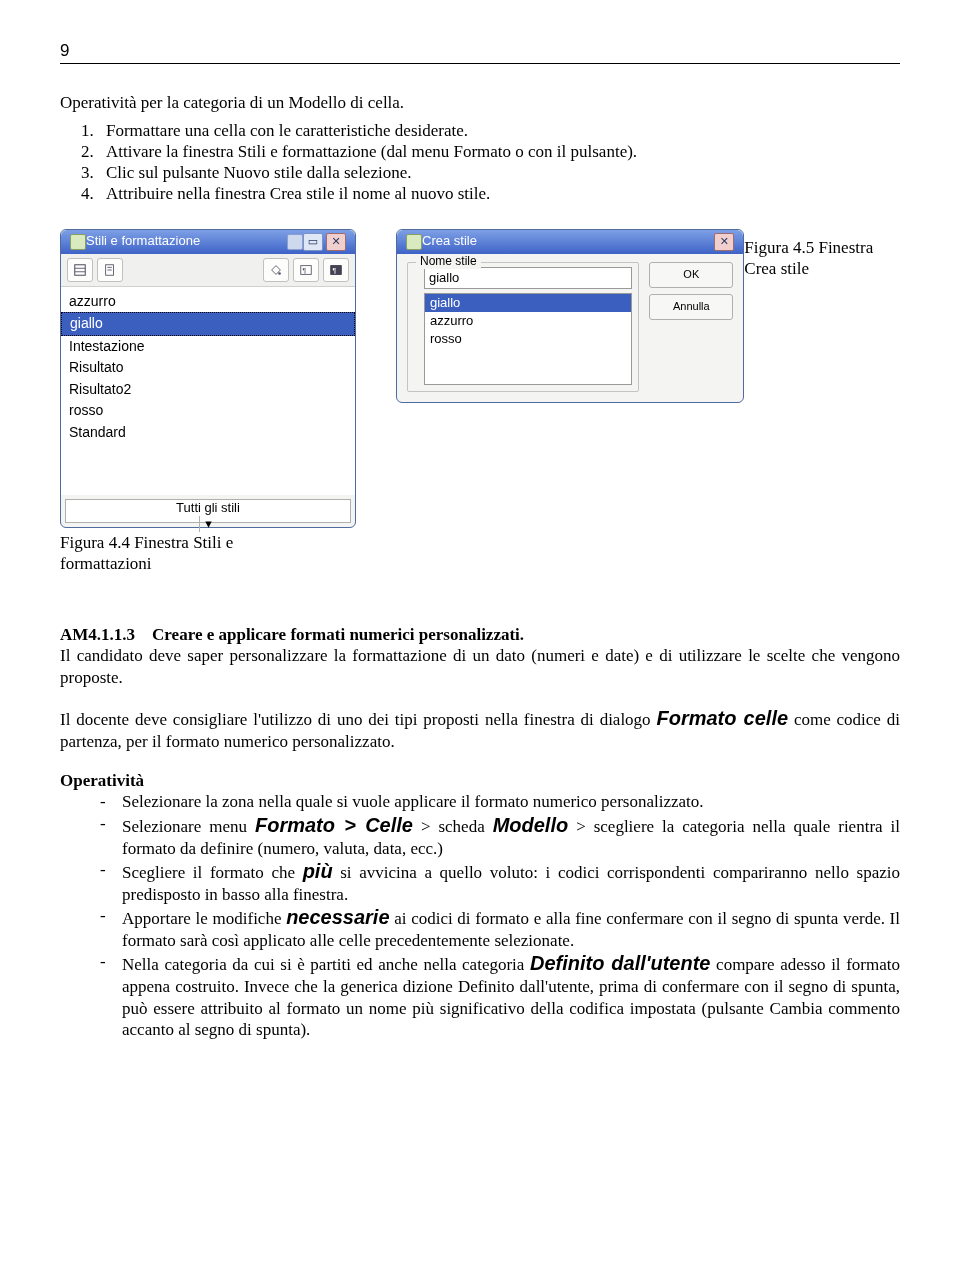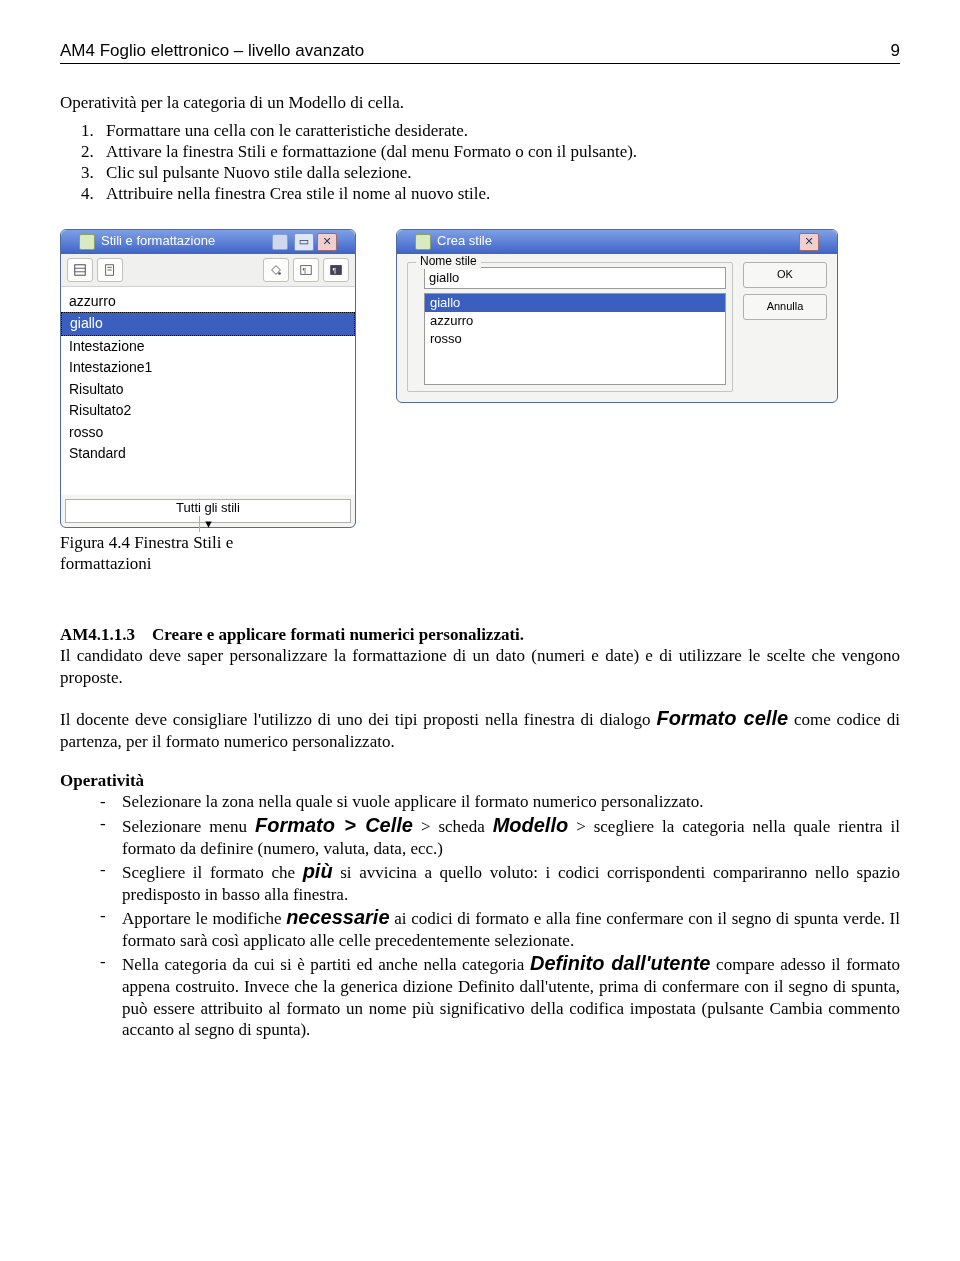--- a/index.html
+++ b/index.html
@@ -59,22 +59,21 @@
     background: #f4f4f2;
     font-family: Arial, Helvetica, sans-serif;
     font-size: 13px;
   }
   .titlebar {
     background: linear-gradient(#7ea0e6, #3e63c7);
     color: #fff;
     border-radius: 6px 6px 0 0;
     display: flex;
     align-items: center;
-    padding: 3px 18px;
-    gap: 6px;
+    padding: 3px 9px;
   }
   .titlebar .tbicon {
     width: 14px; height: 14px; background:#d9e9c0; border:1px solid #8aa060; border-radius:2px;
   }
   .titlebar .title { flex:1; font-size:13px; }
   .titlebar .pin { flex:0 0 14px; height:14px; background:#cfd9ee; border:1px solid #8aa0cf; border-radius:2px;margin-left:6px;}
   .winbtns { display:flex; gap:3px;}
   .winbtn { width:18px; height:16px; background:#dfe7f7; border:1px solid #7b93c6; border-radius:2px; display:flex; align-items:center; justify-content:center; font-size:11px; color:#2b3a5e;}
   .winbtn.close{ background:#f2cfcf; border-color:#a06b6b;}
   .toolbar-row {
@@ -131,21 +130,20 @@
   .ul-dash li { position:relative; padding-left:28px; text-align:justify; margin:0;}
   .ul-dash li::before { content:"-"; position:absolute; left:6px;}
   .bi { font-weight:bold; font-style:italic; font-family: Arial, Helvetica, sans-serif; font-size:20px;}
   .b { font-weight:bold;}
   .svgicon{width:14px;height:14px;}
 </style>
 </head>
 <body>
 
 <div class="header">
-  <span>AM4 Foglio elettronico – livello avanzato</span>
   <span>9</span>
 </div>
 <hr class="header-line">
 
 <p class="section-title">Operatività per la categoria di un Modello di cella.</p>
 
 <ol class="ol-steps">
   <li>Formattare una cella con le caratteristiche desiderate.</li>
   <li>Attivare la finestra Stili e formattazione (dal menu Formato o con il pulsante).</li>
   <li>Clic sul pulsante Nuovo stile dalla selezione.</li>
@@ -197,21 +195,20 @@
           <svg class="svgicon" viewBox="0 0 16 16">
               <rect x="2" y="3" width="12" height="10" fill="#445" stroke="#334"></rect>
               <text x="4" y="11" font-size="8" fill="#fff">¶</text>
             </svg>
         </div>
       </div>
       <ul class="stylelist">
         <li>azzurro</li>
         <li class="selected">giallo</li>
         <li>Intestazione</li>
-        <li>Intestazione1</li>
         <li>Risultato</li>
         <li>Risultato2</li>
         <li>rosso</li>
         <li>Standard</li>
       </ul>
       <div class="combo">
         <span>Tutti gli stili</span>
         <div class="arrow">▾</div>
       </div>
     </div>
@@ -236,20 +233,21 @@
             <div>azzurro</div>
             <div>rosso</div>
           </div>
         </div>
         <div class="btncol">
           <div class="dlgbtn">OK</div>
           <div class="dlgbtn">Annulla</div>
         </div>
       </div>
     </div>
+    <p class="figcap">Figura 4.5 Finestra Crea stile</p>
   </div>
 </div>
 
 <p class="figcap tight">Figura 4.4 Finestra Stili e</p>
 <p class="figcap tight">formattazioni</p>
 
 <div class="after-figs"></div>
 
 <p class="subhead">
   <span>AM4.1.1.3</span>&nbsp;&nbsp;&nbsp;

